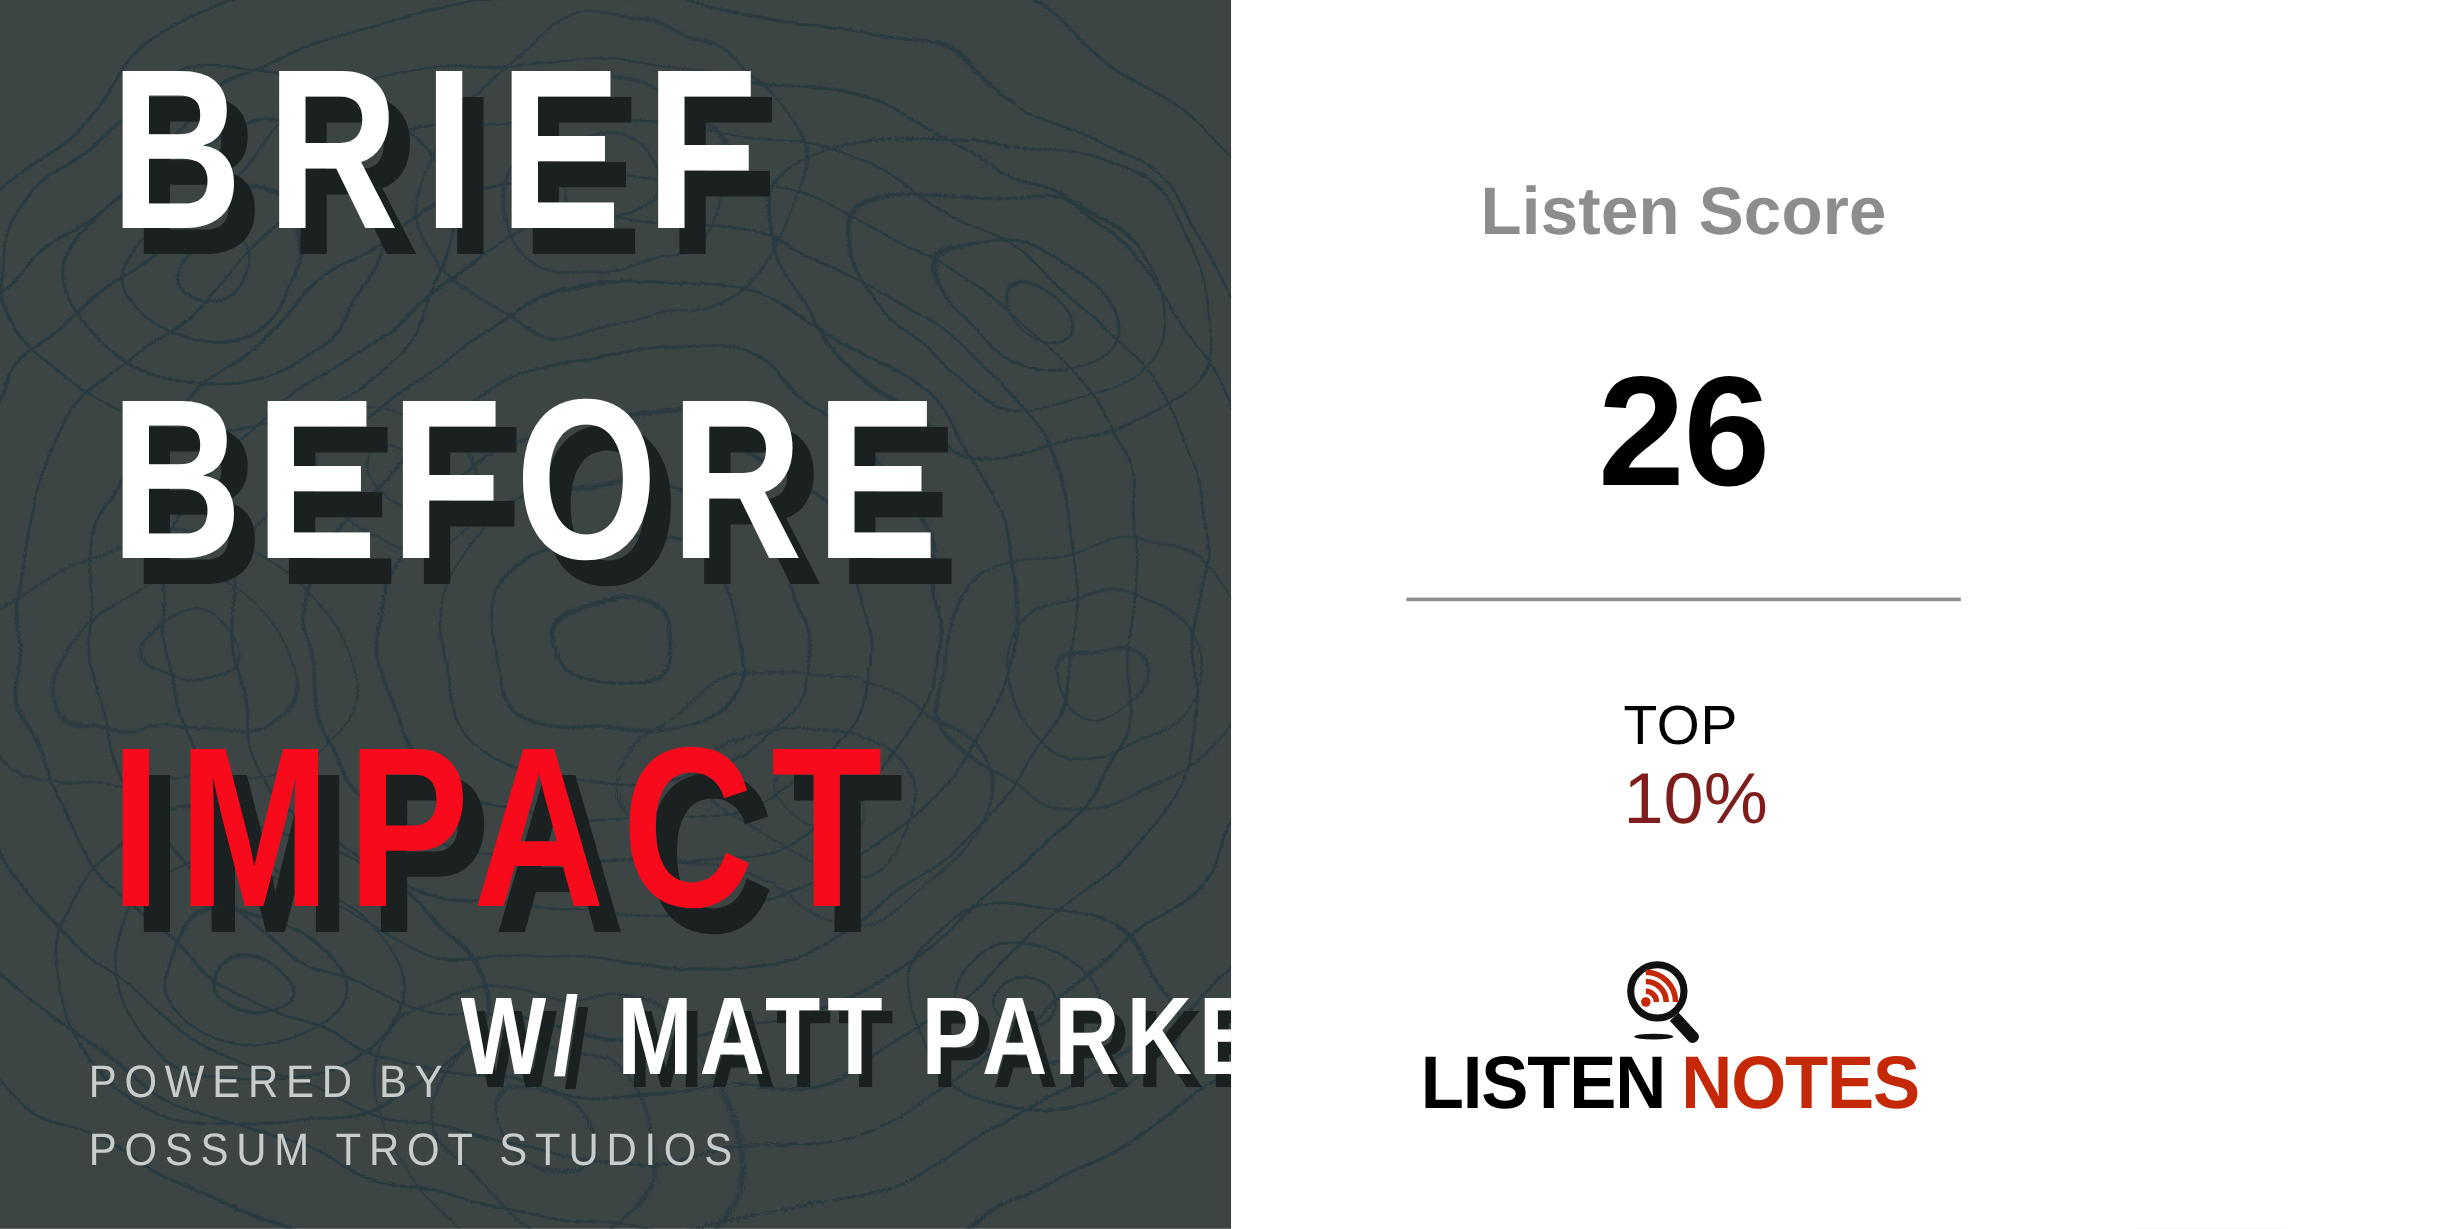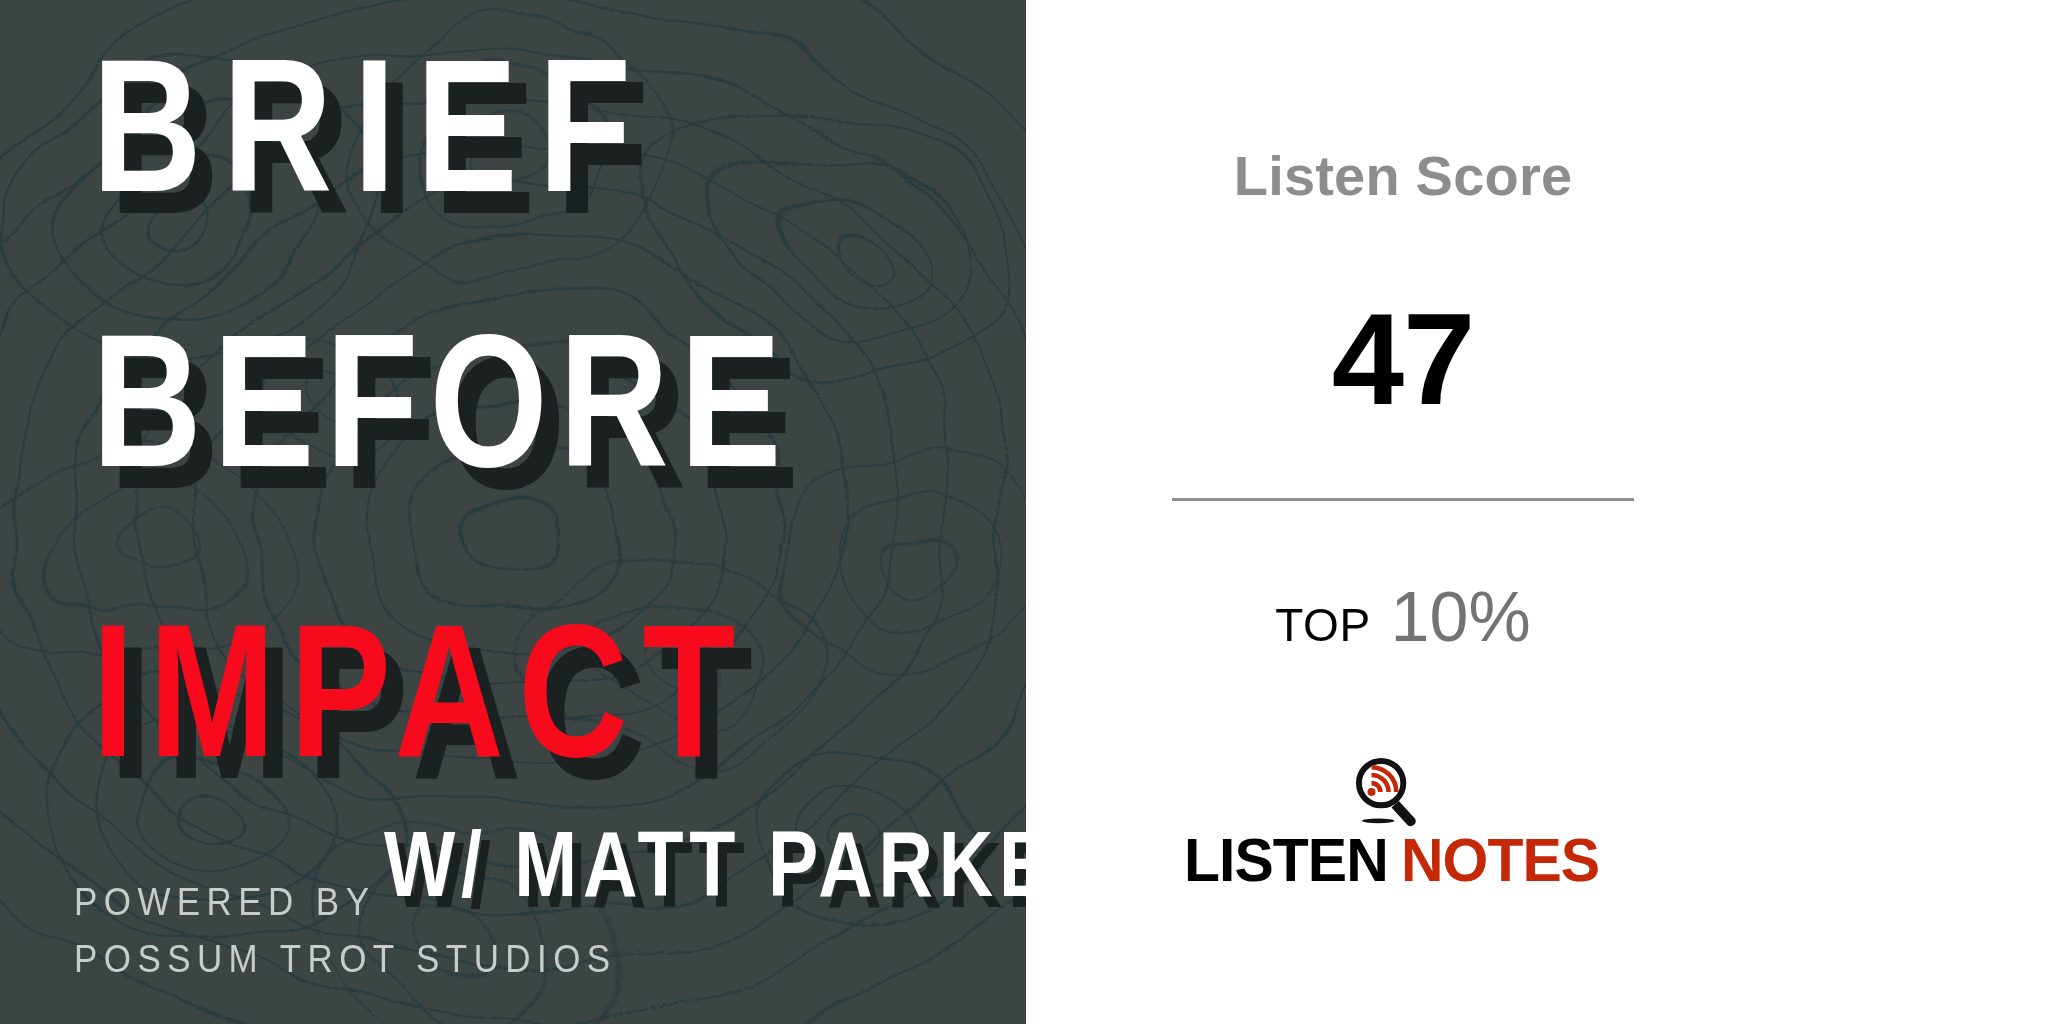--- a/index.html
+++ b/index.html
@@ -163,35 +163,35 @@
   .panel-divider {
     margin-top: 74px;
     width: 462px;
     height: 3px;
     background: #8e8e8e;
   }
 
   .panel-rank {
     margin-top: 76px;
     display: flex;
-    flex-direction: row;
+    flex-direction: column;
     align-items: baseline;
     justify-content: center;
   }
   .rank-top {
     font-size: 46px;
     font-weight: 400;
     color: #000000;
     letter-spacing: 0.5px;
   }
   .rank-pct {
     margin-left: 20px;
-    font-size: 70px;
+    font-size: 60px;
     font-weight: 400;
-    color: #737373;
+    color: #7f1d1d;
     letter-spacing: 0px;
   }
 
   .panel-logo {
     margin-top: 98px;
     display: flex;
     flex-direction: column;
     align-items: center;
   }
   .logo-mark {
@@ -309,21 +309,21 @@
       </div>
 
     </div>
   </div>
 
   <div class="panel">
     <div class="panel-stack">
 
       <div class="panel-title">Listen Score</div>
 
-      <div class="panel-score">47</div>
+      <div class="panel-score">26</div>
 
       <div class="panel-divider"></div>
 
       <div class="panel-rank">
         <span class="rank-top">TOP</span>
         <span class="rank-pct">10%</span>
       </div>
 
       <div class="panel-logo">
         <svg class="logo-mark" viewBox="0 0 100 100" aria-hidden="true">

